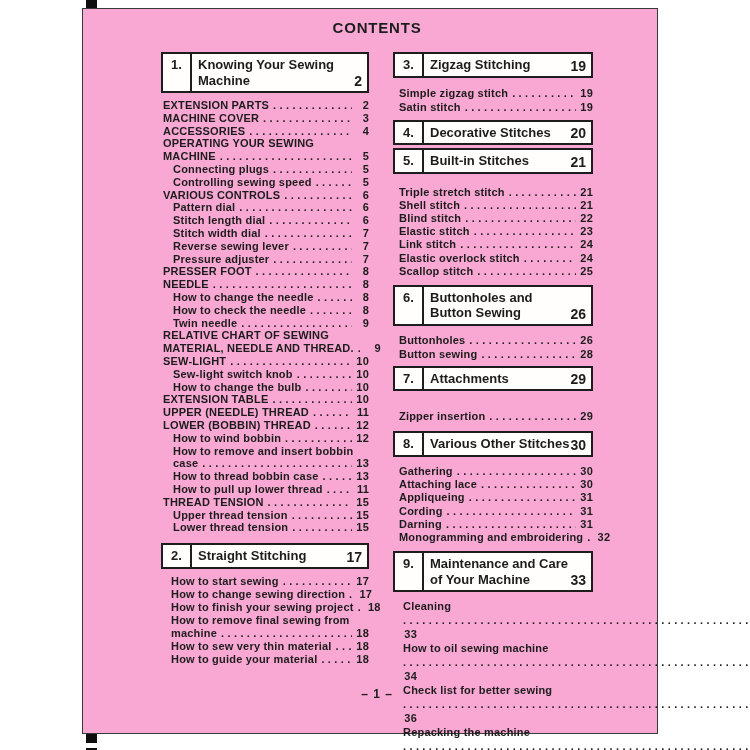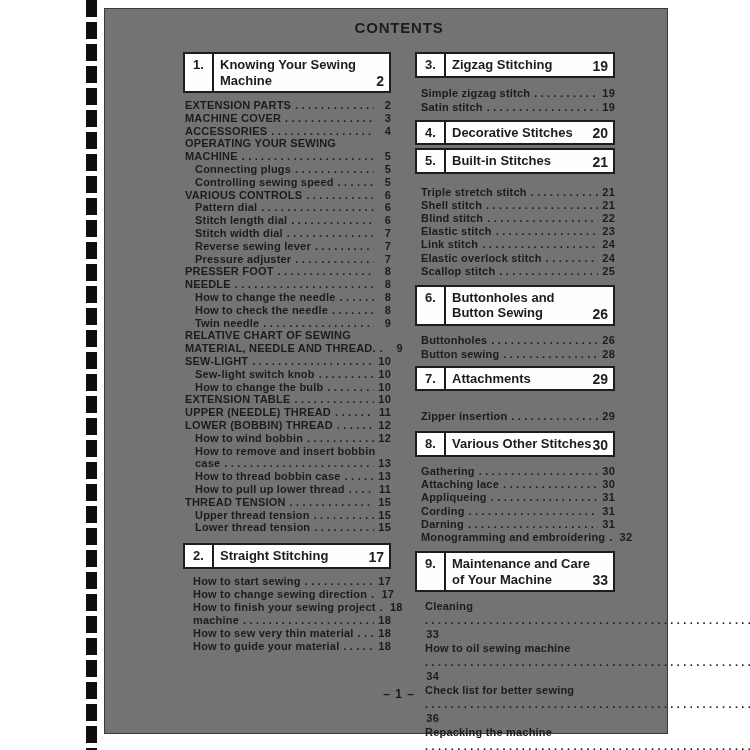--- a/index.html
+++ b/index.html
@@ -9,22 +9,22 @@
     font-family:"Liberation Sans", sans-serif;
     overflow:hidden;
   }
   
   .binding{
     position:absolute;left:86px;top:0;width:11px;height:750px;
     background:repeating-linear-gradient(to bottom,#0e0e0e 0px,#0e0e0e 17px,#ffffff 17px,#ffffff 22px);
   }
   
   .frame{
-    position:absolute;left:104px;top:8px;width:562px;height:724px;
-    border:1.5px solid #3a3a3a;background:#737373;
+    position:absolute;left:82px;top:8px;width:562px;height:724px;
+    border:1.5px solid #3a3a3a;background:#f9a8d4;padding-left:12px;
   }
   .content{position:absolute;left:78px;top:10px;width:432px;}
   .page-title{
     text-align:center;font-weight:bold;font-size:15px;letter-spacing:.8px;
     margin:0 0 16px 0;
   }
   .cols{display:flex;gap:24px;align-items:flex-start;}
   .col-left{width:208px;}
   .col-right{width:200px;}
 
@@ -280,20 +280,23 @@
                 <span class="lbl">How to change sewing direction</span>
                 <span class="dots"></span>
                 <span class="pg">17</span>
               </div>
               <div class="entry">
                 <span class="lbl">How to finish your sewing project</span>
                 <span class="dots"></span>
                 <span class="pg">18</span>
               </div>
               <div class="entry">
+                <span class="lbl">How to remove final sewing from</span>
+              </div>
+              <div class="entry">
                 <span class="lbl">machine</span>
                 <span class="dots"></span>
                 <span class="pg">18</span>
               </div>
               <div class="entry">
                 <span class="lbl">How to sew very thin material</span>
                 <span class="dots"></span>
                 <span class="pg">18</span>
               </div>
               <div class="entry">

